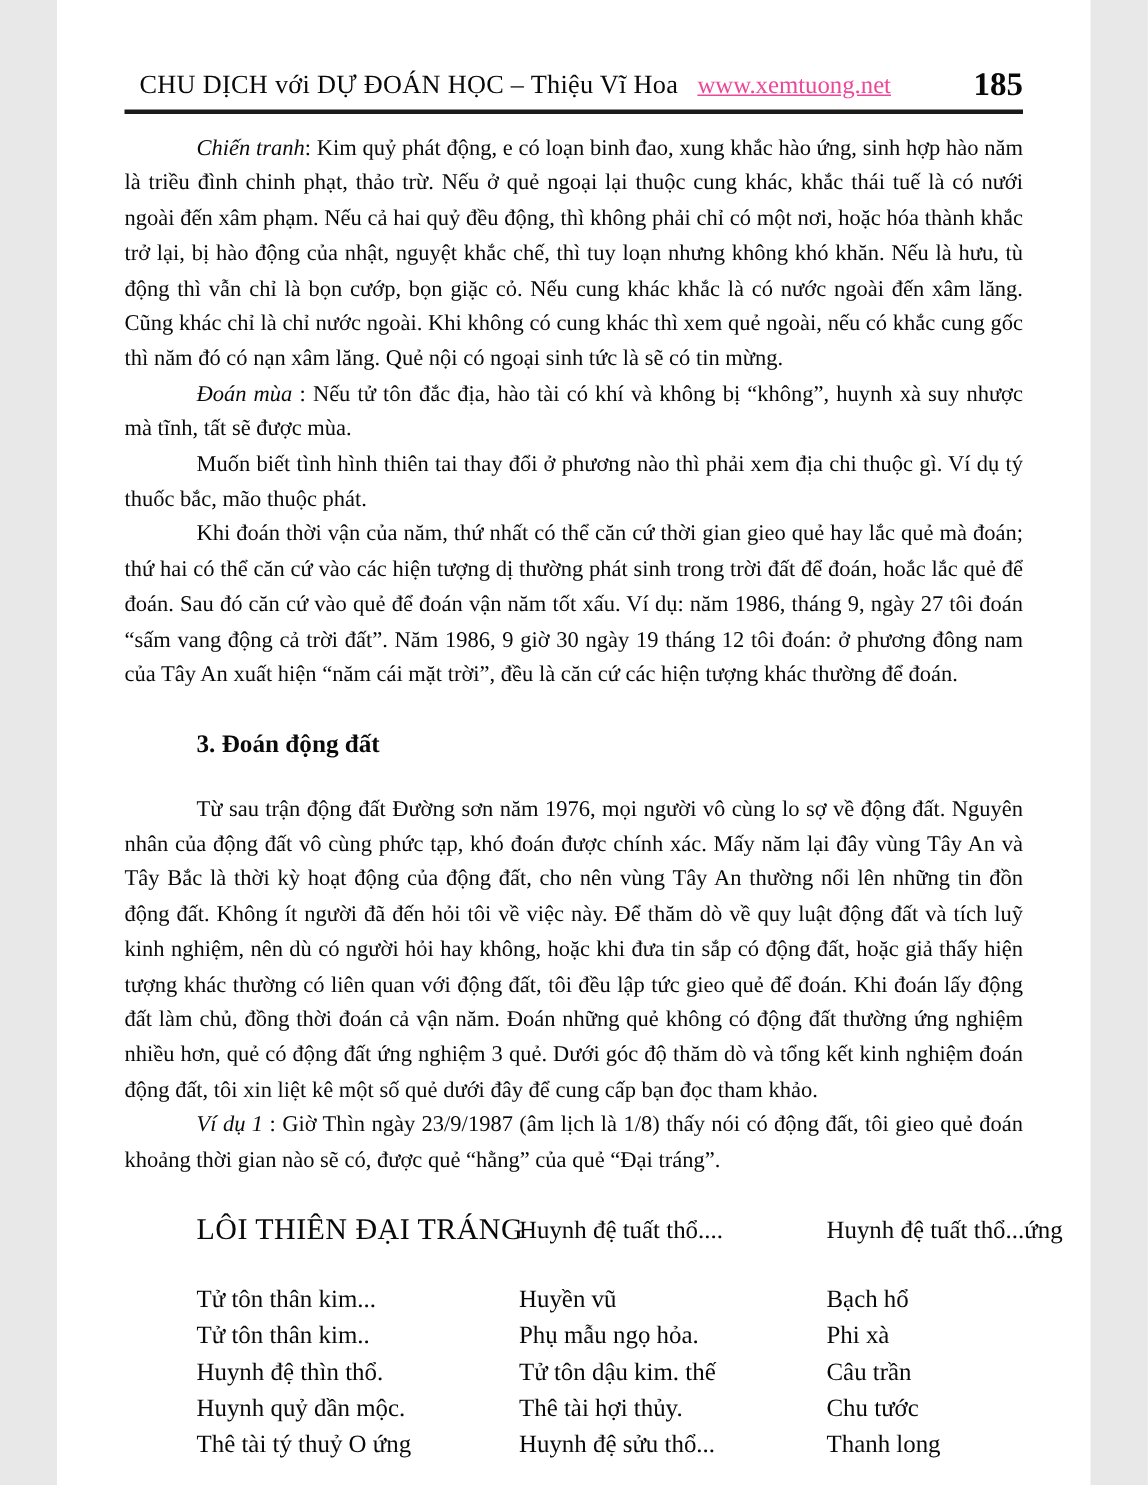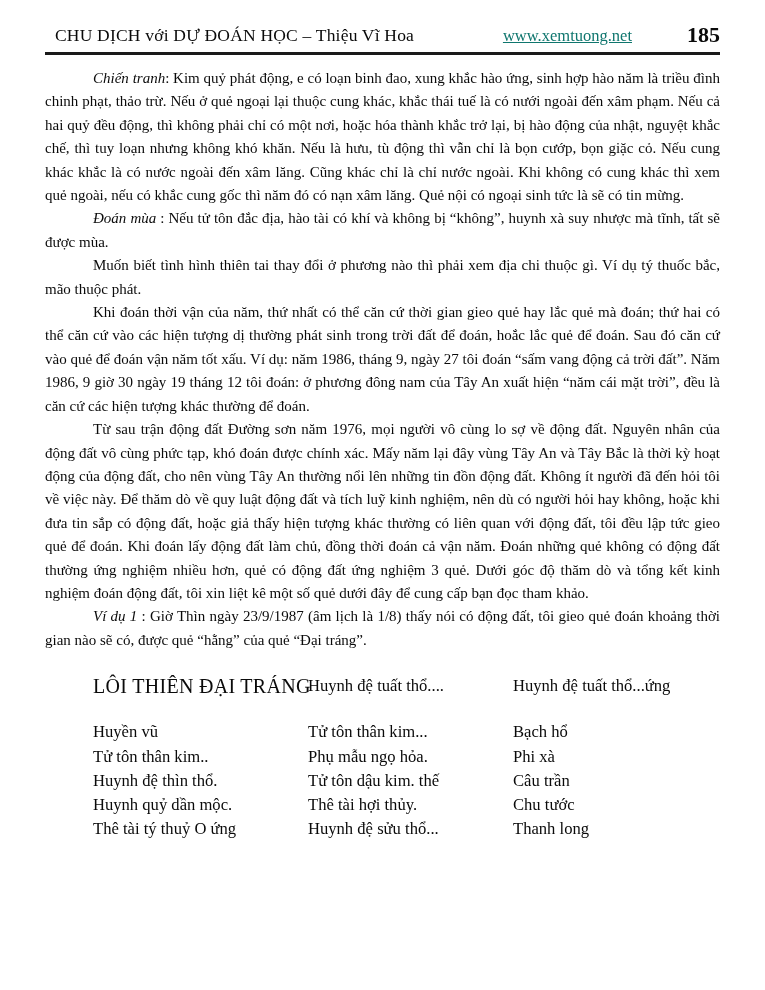--- a/index.html
+++ b/index.html
@@ -1,41 +1,41 @@
 <!DOCTYPE html>
 <html><head>
 <meta charset="utf-8">
 <style>
   html,body{margin:0;padding:0;background:#e8e8e8;}
   .page{
     position:relative;
-    width:765px;height:990px;
+    width:689px;height:990px;
     margin:0 auto;
     background:#ffffff;
     font-family:"Liberation Serif","DejaVu Serif",serif;
     color:#0a0a0a;
     box-sizing:border-box;
-    padding:24px 45px 0 45px;
+    padding:45px 45px 0 45px;
     overflow:hidden;
   }
   .page-header{
     display:flex;
     align-items:flex-end;
     justify-content:space-between;
     padding:0 0 6px 10px;
     border-bottom:3px solid #1a1a1a;
   }
   .book-title{
     font-size:17.5px;
     letter-spacing:0.2px;
     white-space:nowrap;
   }
   .site-link{
     font-size:16.5px;
-    color:#0f766e;
+    color:#ec4899;
     text-decoration:underline;
     margin-left:auto;
     margin-right:55px;
   }
   .page-number{
     font-size:22px;
     font-weight:bold;
     line-height:1;
   }
   .body-text{
@@ -84,33 +84,34 @@
   <div class="body-text">
 
     <p class="para"><i class="lead">Chiến tranh</i><span>: Kim quỷ phát động, e có loạn binh đao, xung khắc hào ứng, sinh hợp hào năm là triều đình chinh phạt, thảo trừ. Nếu ở quẻ ngoại lại thuộc cung khác, khắc thái tuế là có nưới ngoài đến xâm phạm. Nếu cả hai quỷ đều động, thì không phải chỉ có một nơi, hoặc hóa thành khắc trở lại, bị hào động của nhật, nguyệt khắc chế, thì tuy loạn nhưng không khó khăn. Nếu là hưu, tù động thì vẫn chỉ là bọn cướp, bọn giặc cỏ. Nếu cung khác khắc là có nước ngoài đến xâm lăng. Cũng khác chỉ là chỉ nước ngoài. Khi không có cung khác thì xem quẻ ngoài, nếu có khắc cung gốc thì năm đó có nạn xâm lăng. Quẻ nội có ngoại sinh tức là sẽ có tin mừng.</span></p>
 
     <p class="para"><i class="lead">Đoán mùa</i><span> : Nếu tử tôn đắc địa, hào tài có khí và không bị “không”, huynh xà suy nhược mà tĩnh, tất sẽ được mùa.</span></p>
 
     <p class="para">Muốn biết tình hình thiên tai thay đổi ở phương nào thì phải xem địa chi thuộc gì. Ví dụ tý thuốc bắc, mão thuộc phát.</p>
 
     <p class="para">Khi đoán thời vận của năm, thứ nhất có thể căn cứ thời gian gieo quẻ hay lắc quẻ mà đoán; thứ hai có thể căn cứ vào các hiện tượng dị thường phát sinh trong trời đất để đoán, hoắc lắc quẻ để đoán. Sau đó căn cứ vào quẻ để đoán vận năm tốt xấu. Ví dụ: năm 1986, tháng 9, ngày 27 tôi đoán “sấm vang động cả trời đất”. Năm 1986, 9 giờ 30 ngày 19 tháng 12 tôi đoán: ở phương đông nam của Tây An xuất hiện “năm cái mặt trời”, đều là căn cứ các hiện tượng khác thường để đoán.</p>
 
+    <h3 class="section-heading">3. Đoán động đất</h3>
 
     <p class="para">Từ sau trận động đất Đường sơn năm 1976, mọi người vô cùng lo sợ về động đất. Nguyên nhân của động đất vô cùng phức tạp, khó đoán được chính xác. Mấy năm lại đây vùng Tây An và Tây Bắc là thời kỳ hoạt động của động đất, cho nên vùng Tây An thường nổi lên những tin đồn động đất. Không ít người đã đến hỏi tôi về việc này. Để thăm dò về quy luật động đất và tích luỹ kinh nghiệm, nên dù có người hỏi hay không, hoặc khi đưa tin sắp có động đất, hoặc giả thấy hiện tượng khác thường có liên quan với động đất, tôi đều lập tức gieo quẻ để đoán. Khi đoán lấy động đất làm chủ, đồng thời đoán cả vận năm. Đoán những quẻ không có động đất thường ứng nghiệm nhiều hơn, quẻ có động đất ứng nghiệm 3 quẻ. Dưới góc độ thăm dò và tổng kết kinh nghiệm đoán động đất, tôi xin liệt kê một số quẻ dưới đây để cung cấp bạn đọc tham khảo.</p>
 
     <p class="para"><i class="lead">Ví dụ 1</i><span> : Giờ Thìn ngày 23/9/1987 (âm lịch là 1/8) thấy nói có động đất, tôi gieo quẻ đoán khoảng thời gian nào sẽ có, được quẻ “hằng” của quẻ “Đại tráng”.</span></p>
 
     <div class="hexagram-table">
       <div class="th">LÔI THIÊN ĐẠI TRÁNG</div>
 
       <div class="td">Huynh đệ tuất thổ....</div>
       <div class="td">Huynh đệ tuất thổ...ứng</div>
+      <div class="td">Tử tôn thân kim...</div>
+
       <div class="td">Huyền vũ</div>
-
-      <div class="td">Tử tôn thân kim...</div>
       <div class="td">Bạch hổ</div>
       <div class="td">Tử tôn thân kim..</div>
 
       <div class="td">Phụ mẫu ngọ hỏa.</div>
       <div class="td">Phi xà</div>
 
       <div class="td">Huynh đệ thìn thổ.</div>
       <div class="td">Tử tôn dậu kim. thế</div>
       <div class="td">Câu trần</div>
 

